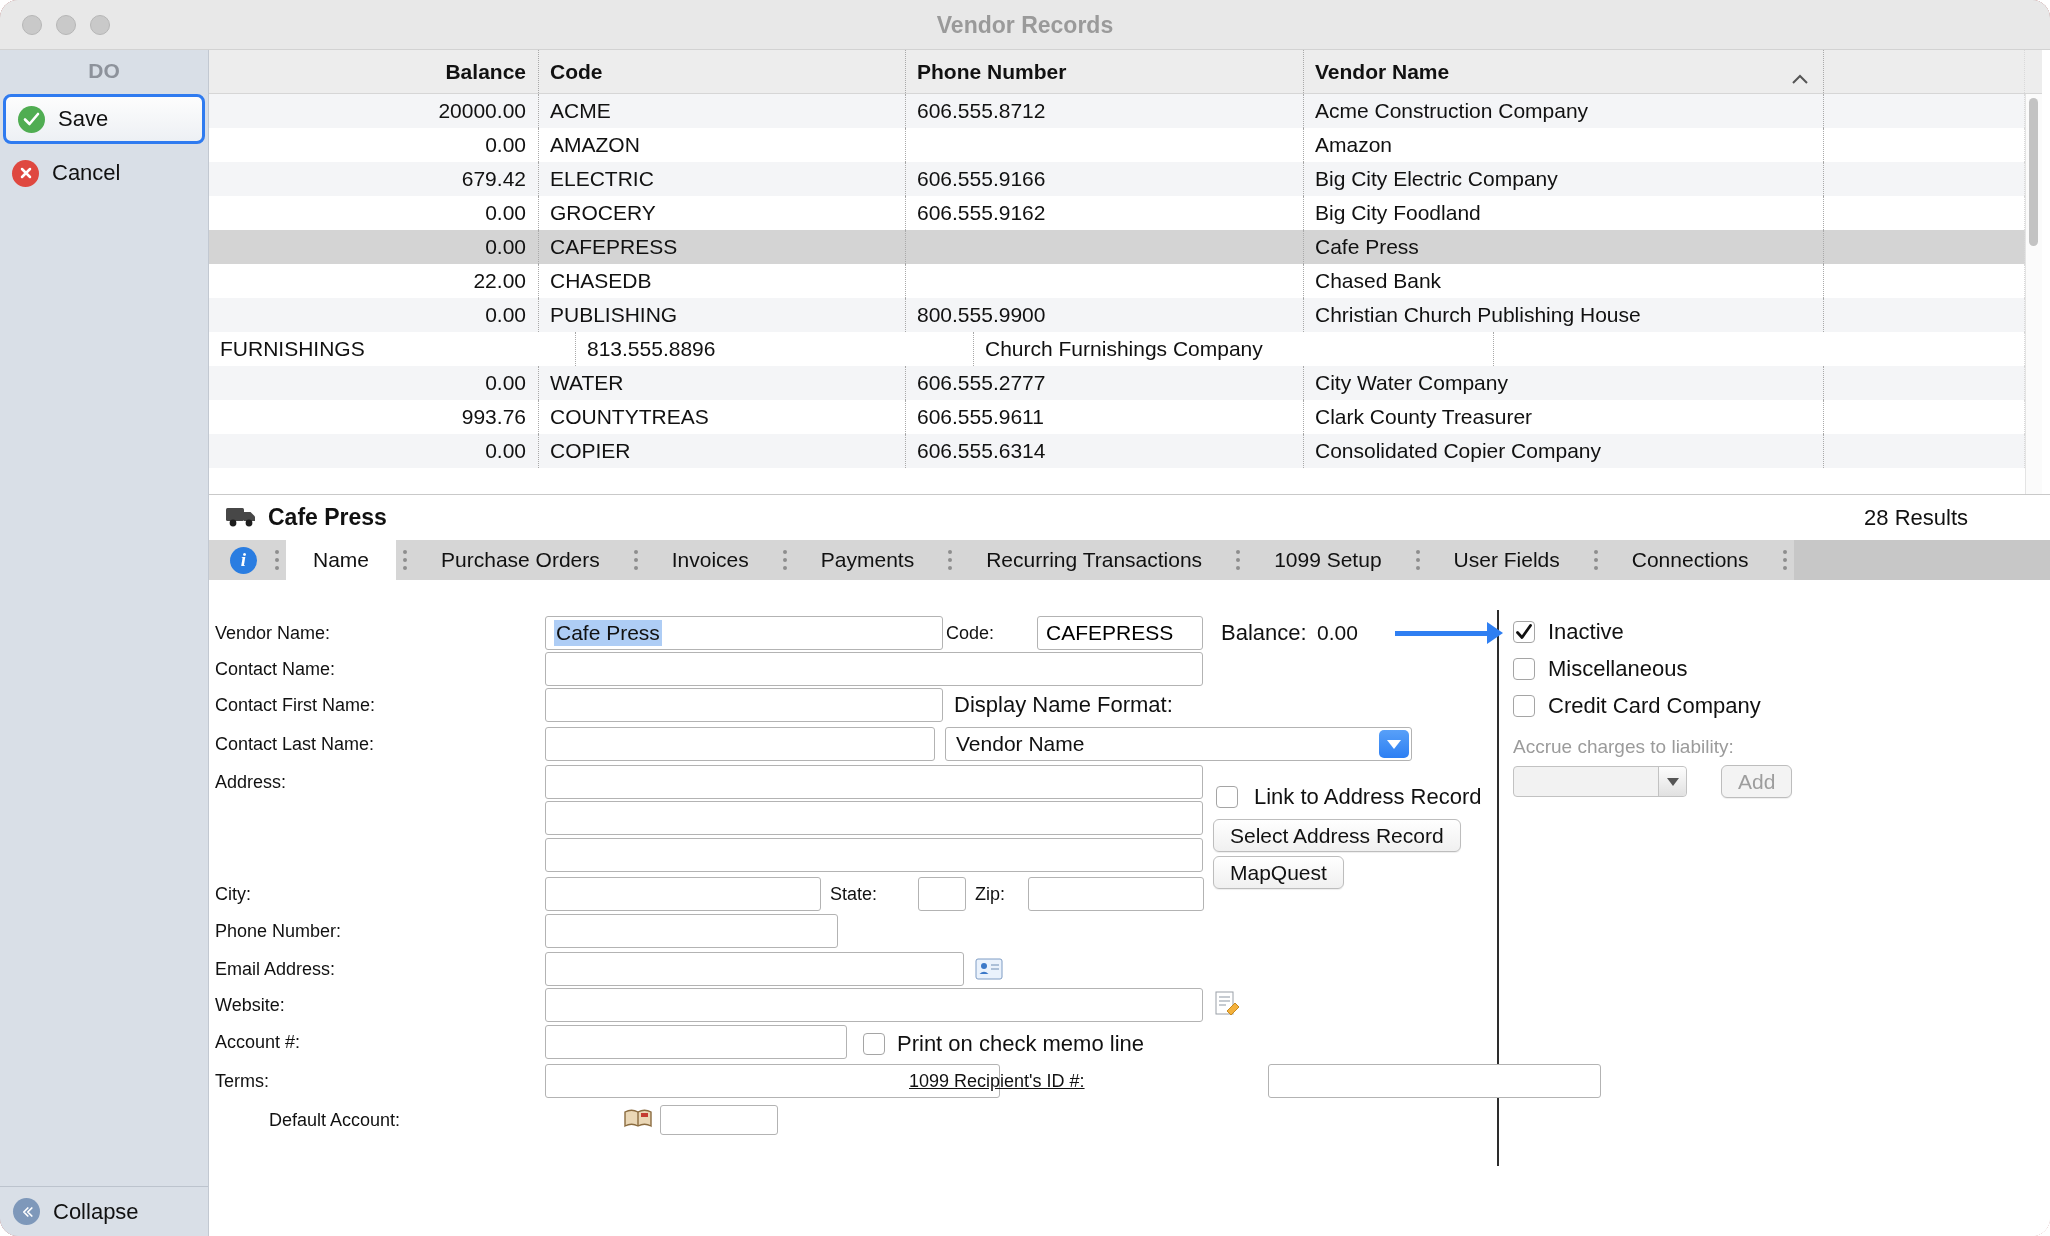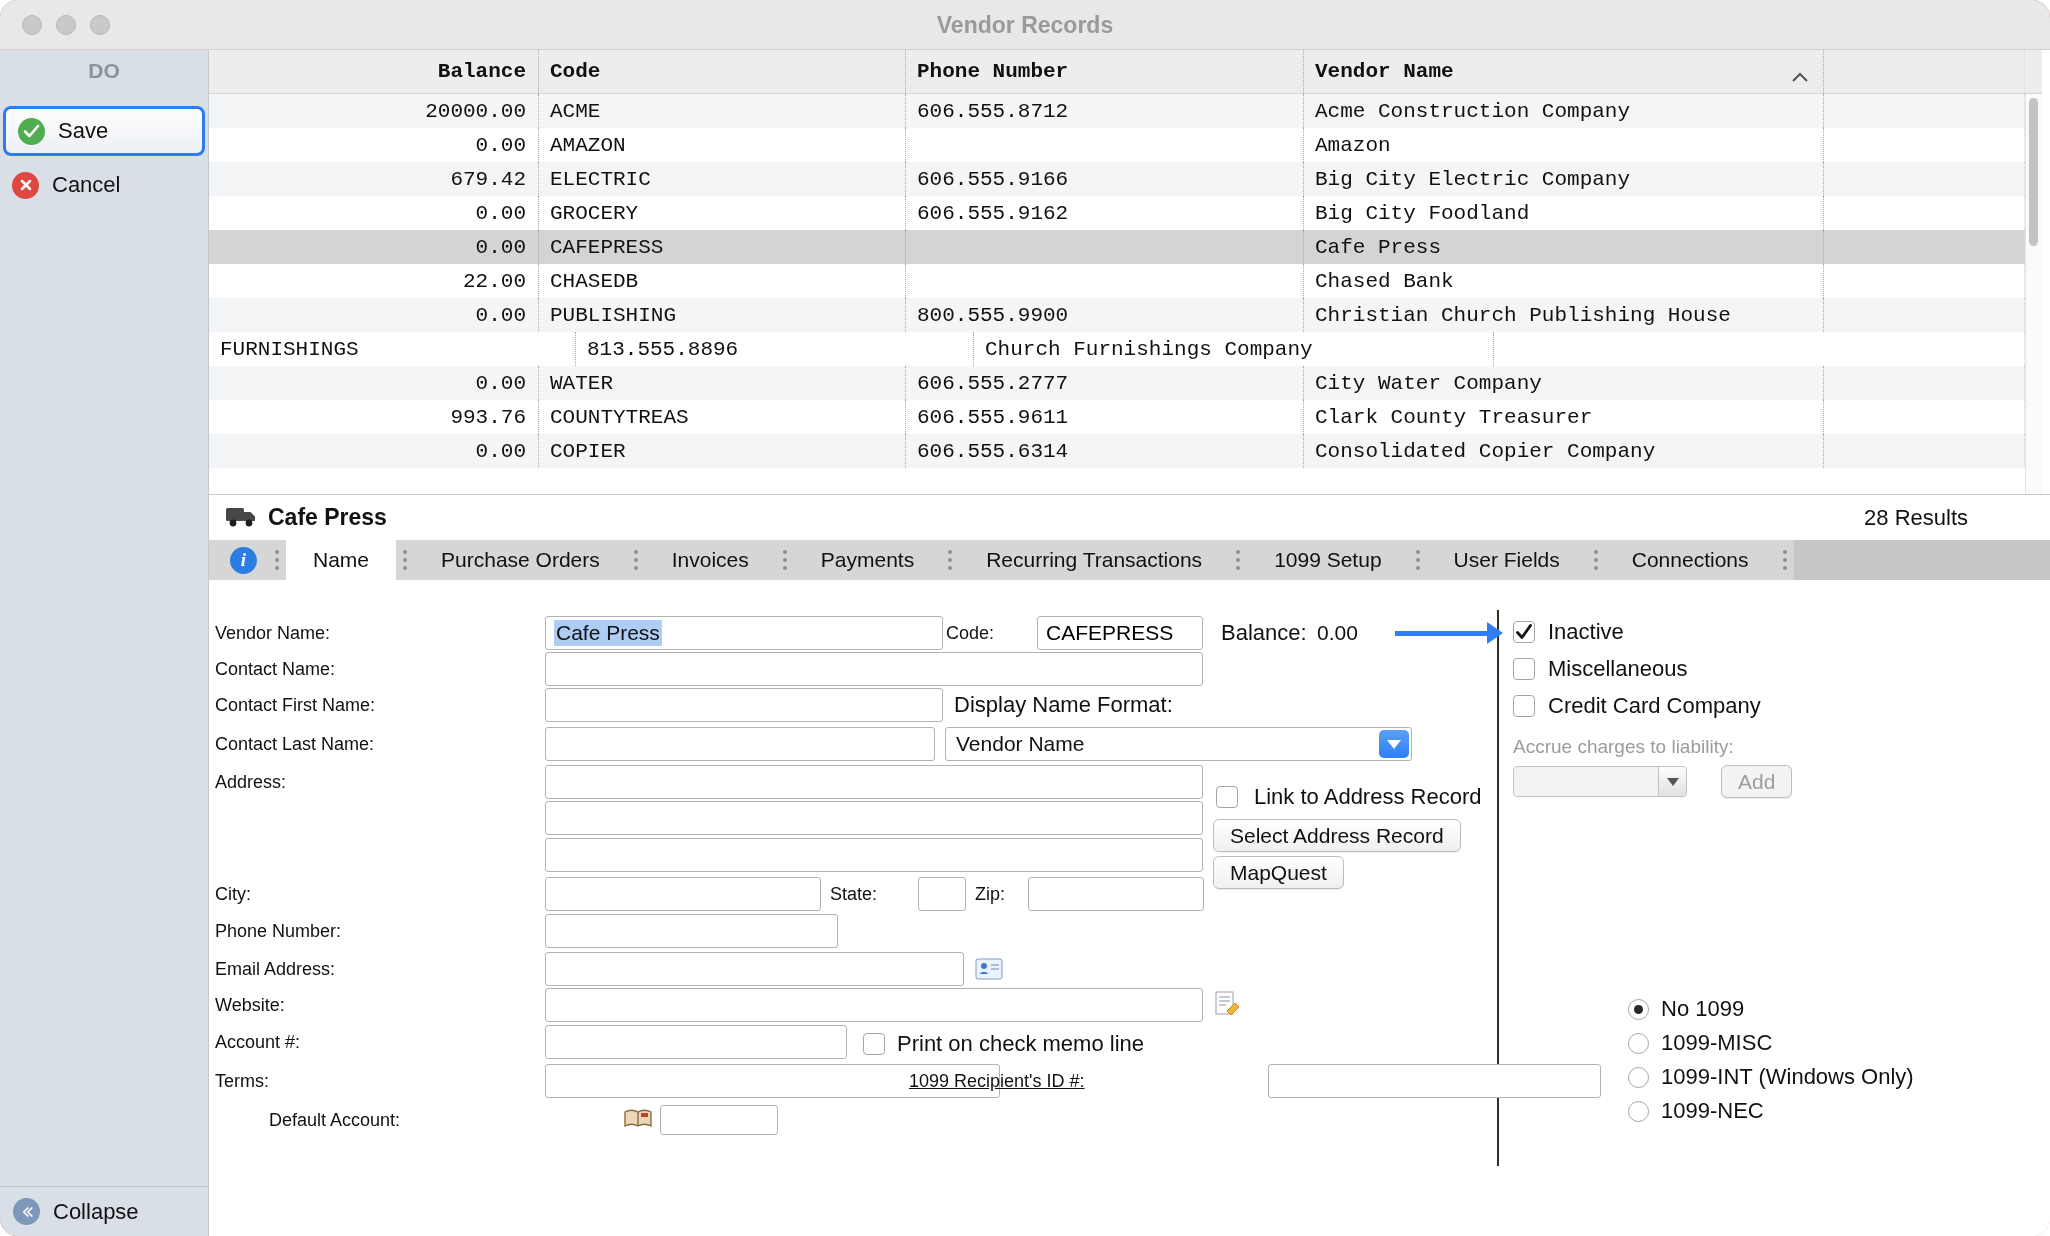--- a/index.html
+++ b/index.html
@@ -12,33 +12,33 @@
   
   .titlebar { position:absolute; top:0; left:0; right:0; height:50px; background:#e8e8e8; border-bottom:1px solid #d2d2d2; }
   .traffic { position:absolute; top:15px; left:22px; display:flex; gap:14px; }
   .light { width:20px; height:20px; border-radius:50%; background:#c9c9c9; border:1px solid #b6b6b6; }
   .window-title { position:absolute; inset:0; line-height:50px; text-align:center; font-size:23px; font-weight:bold; color:#9a9a9a; }
 
   
   .sidebar { position:absolute; top:50px; left:0; bottom:0; width:209px; background:#d9dfe7; border-right:1px solid #c2c8d1; }
   .sidebar-heading { height:42px; line-height:42px; text-align:center; color:#8d929b; font-weight:bold; font-size:21px; }
   .side-item { display:flex; align-items:center; gap:13px; height:46px; padding:0 12px; font-size:22px; color:#111; cursor:default; }
-  .side-item.save { margin:14px 3px 6px 3px; border:3px solid #2f7bf0; border-radius:8px; background:linear-gradient(#fdfdfd,#edf0f4); height:50px; }
+  .side-item.save { margin:2px 3px 6px 3px; border:3px solid #2f7bf0; border-radius:8px; background:linear-gradient(#fdfdfd,#edf0f4); height:50px; }
   .icon-circle { width:27px; height:27px; border-radius:50%; display:flex; align-items:center; justify-content:center; flex:0 0 auto; }
   .icon-circle svg { display:block; }
   .ic-green { background:#50ad52; }
   .ic-red { background:#df4840; }
   .ic-blue-gray { background:#7e98ba; }
   .sidebar-footer { position:absolute; bottom:0; left:0; right:0; height:50px; border-top:1px solid #bcc3cd; display:flex; align-items:center; gap:13px; padding:0 13px; font-size:22px; }
 
   
   .main { position:absolute; top:50px; left:209px; right:0; bottom:0; background:#fff; }
 
   
-  .table-section { position:absolute; top:0; left:0; right:8px; height:444px; overflow:hidden; background:#fff;font-family:Liberation Mono, monospace; }
+  .table-section { position:absolute; top:0; left:0; right:8px; height:444px; overflow:hidden; background:#fff; }
   .thead { display:flex; height:44px; background:#ededed; border-bottom:1px solid #d6d6d6; font-weight:bold; font-size:21px; }
   .cell { height:100%; display:flex; align-items:center; overflow:hidden; white-space:nowrap; }
   .c-balance { width:330px; justify-content:flex-end; padding-right:12px; border-right:1px dotted #a9a9a9; }
   .c-code    { width:367px; padding-left:11px; border-right:1px dotted #a9a9a9; }
   .c-phone   { width:398px; padding-left:11px; border-right:1px dotted #a9a9a9; }
   .c-name    { width:520px; padding-left:11px; border-right:1px dotted #a9a9a9; position:relative; }
   .c-extra   { flex:1; margin-right:17px; border-right:1px dotted #d9d9d9; }
   .sort-caret { position:absolute; right:14px; top:16px; }
   .trow { display:flex; height:34px; font-size:21px; background:#fff; }
   .trow.alt { background:#f4f5f7; }
@@ -440,34 +440,16 @@
       <div class="flabel" style="left:60px; top:523px; width:332px;">Default Account:</div>
       <span class="inline-icon" style="left:414px; top:527px;">
         <svg width="30" height="24" viewBox="0 0 30 24">
           <path d="M2 5 Q8.5 1.5 15 5 Q21.5 1.5 28 5 V19 Q21.5 15.5 15 19 Q8.5 15.5 2 19 Z" fill="#ead7b6" stroke="#8a6b3f" stroke-width="1.4"></path>
           <line x1="15" y1="5" x2="15" y2="19" stroke="#8a6b3f" stroke-width="1.4"></line>
           <rect x="18" y="6" width="7" height="4" fill="#c43c32"></rect>
         </svg>
       </span>
       <input class="finput" style="left: 451px; top: 525px; width: 118px; height: 30px;">
 
-      <div style="position:absolute; left:1419px; top:412px;">
-          <div class="radio-row">
-            <span class="radio selected"></span>
-            <span class="radio-label">No 1099</span>
-          </div>
-          <div class="radio-row">
-            <span class="radio"></span>
-            <span class="radio-label">1099-MISC</span>
-          </div>
-          <div class="radio-row">
-            <span class="radio"></span>
-            <span class="radio-label">1099-INT (Windows Only)</span>
-          </div>
-          <div class="radio-row">
-            <span class="radio"></span>
-            <span class="radio-label">1099-NEC</span>
-          </div>
-        </div>
 
     </div>
   </div>
 </div>
 
 </body></html>

